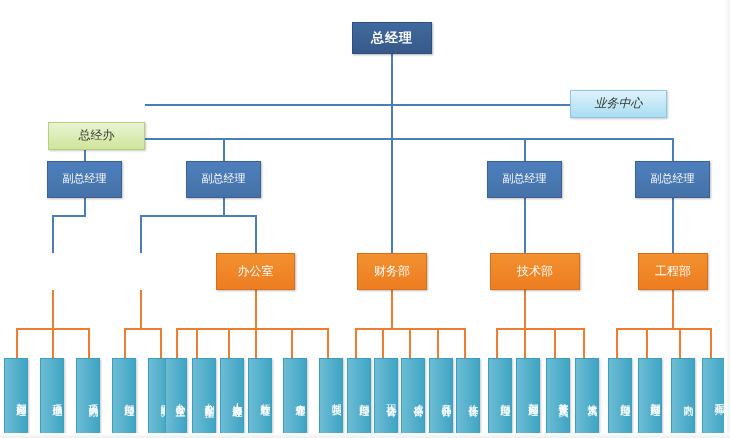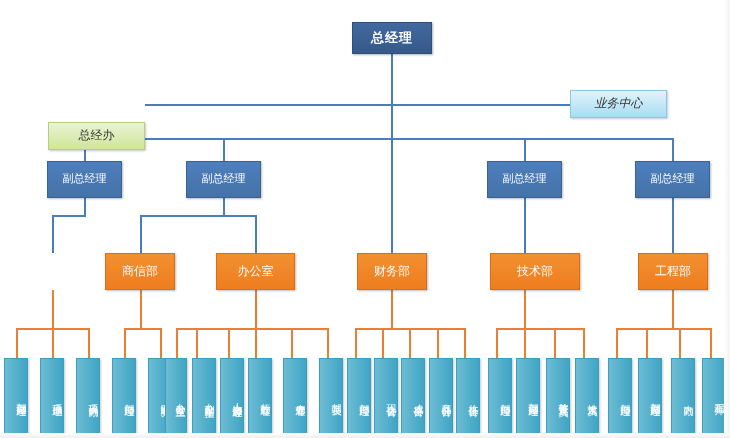--- a/index.html
+++ b/index.html
@@ -188,23 +188,20 @@
   <div class="node n-vice" style="left:186px;top:161px;width:75px;height:37px;">
     <span>副总经理</span>
   </div>
   <div class="node n-vice" style="left:487px;top:161px;width:75px;height:37px;">
     <span>副总经理</span>
   </div>
   <div class="node n-vice" style="left:635px;top:161px;width:75px;height:37px;">
     <span>副总经理</span>
   </div>
 
-  <div class="node n-dept" style="left:105px;top:253px;width:70px;height:37px;">
-    <span>商信部</span>
-  </div>
   <div class="node n-dept" style="left:357px;top:253px;width:70px;height:37px;">
     <span>财务部</span>
   </div>
   <div class="node n-dept" style="left:216px;top:253px;width:79px;height:37px;">
     <span>办公室</span>
   </div>
   <div class="node n-dept" style="left:490px;top:253px;width:90px;height:37px;">
     <span>技术部</span>
   </div>
   <div class="node n-dept" style="left:638px;top:253px;width:70px;height:37px;">

